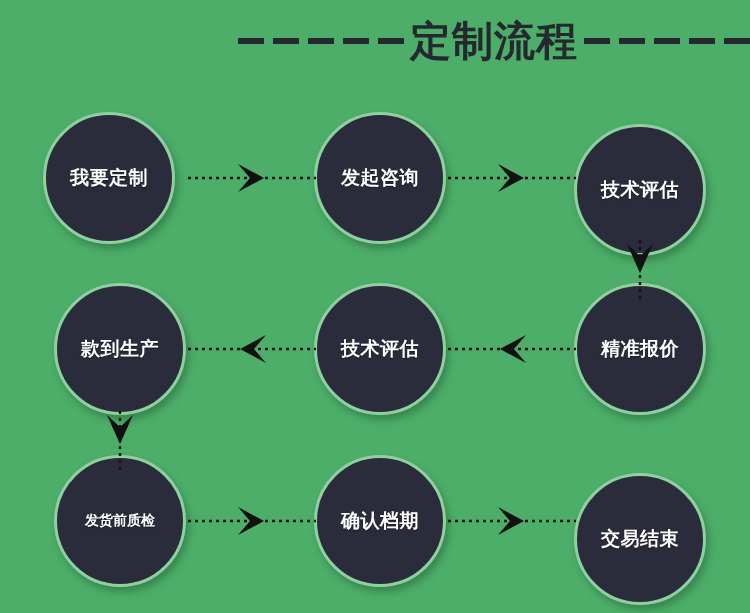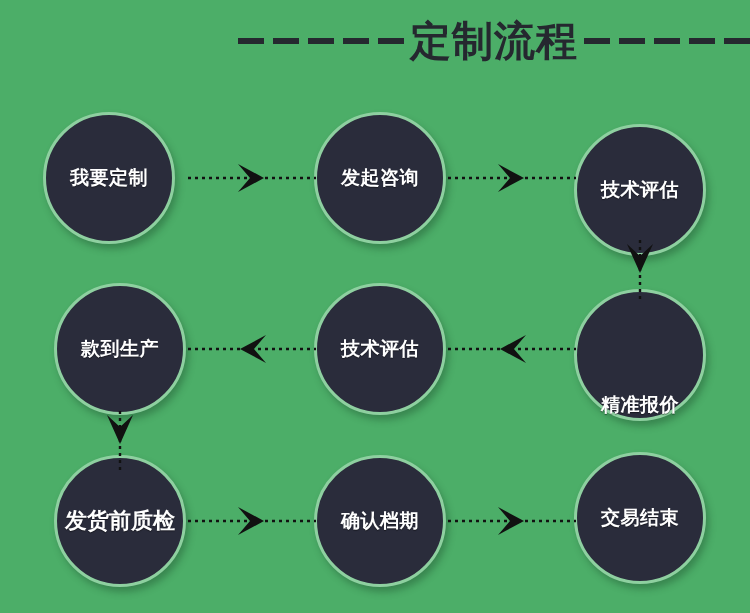--- a/index.html
+++ b/index.html
@@ -70,34 +70,34 @@
   .node-label {
     color: #ffffff;
     font-weight: bold;
     font-size: 19px;
     letter-spacing: 0.5px;
     text-align: center;
     white-space: nowrap;
     text-shadow: 0 1px 1px rgba(0,0,0,0.45);
   }
   .node-label.small {
-    font-size: 22px;
+    font-size: 14px;
     letter-spacing: 0px;
   }
 
   
   .c-r1c1 { left: 43px;  top: 112px; }
   .c-r1c2 { left: 314px; top: 112px; }
   .c-r1c3 { left: 574px; top: 124px; }
   .c-r2c1 { left: 54px;  top: 283px; }
   .c-r2c2 { left: 314px; top: 283px; }
-  .c-r2c3 { left: 574px; top: 289px; align-items: flex-end; }
+  .c-r2c3 { left: 574px; top: 283px; }
   .c-r3c1 { left: 54px;  top: 455px; }
   .c-r3c2 { left: 314px; top: 455px; }
-  .c-r3c3 { left: 574px; top: 452px; }
+  .c-r3c3 { left: 574px; top: 473px; }
 
   
   .conn {
     position: absolute;
   }
   .conn svg { display: block; }
 
   .h-arrow { width: 128px; height: 34px; }
   .v-arrow { width: 34px; height: 62px; }
 

